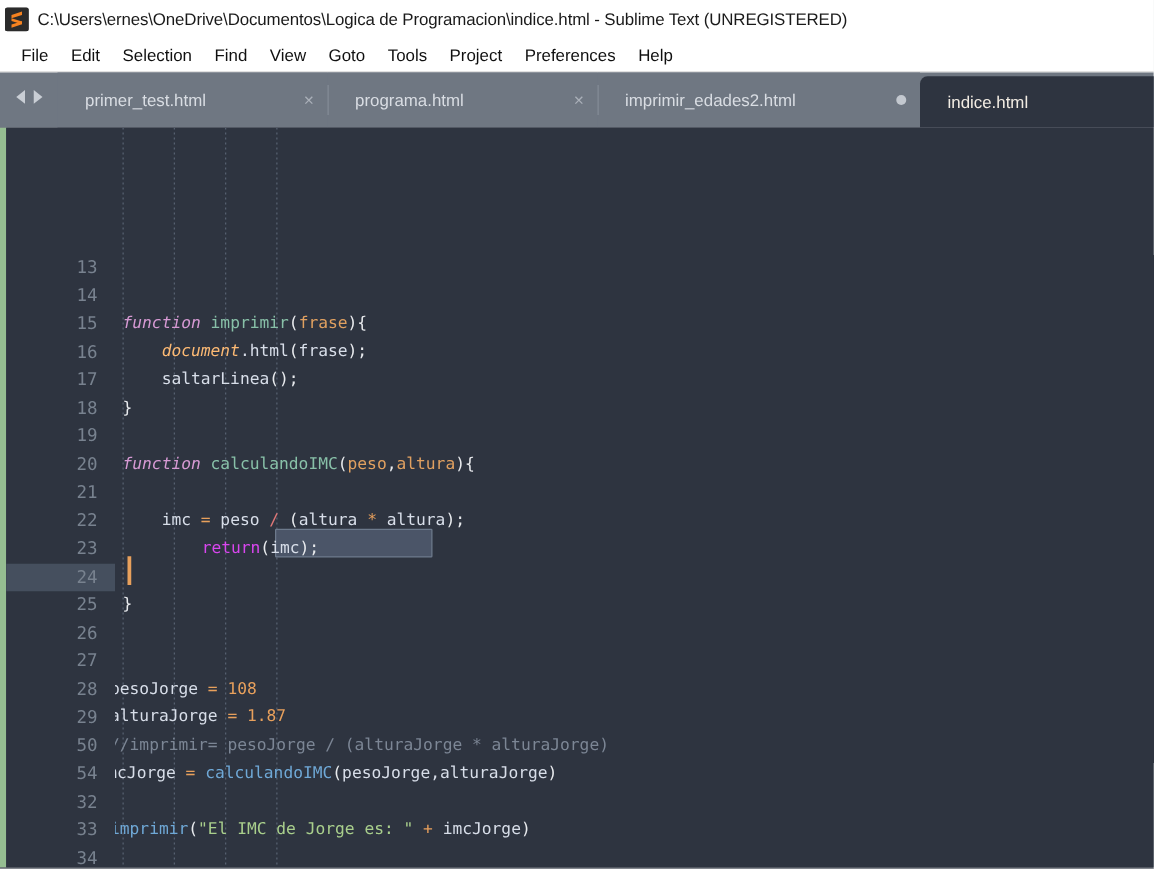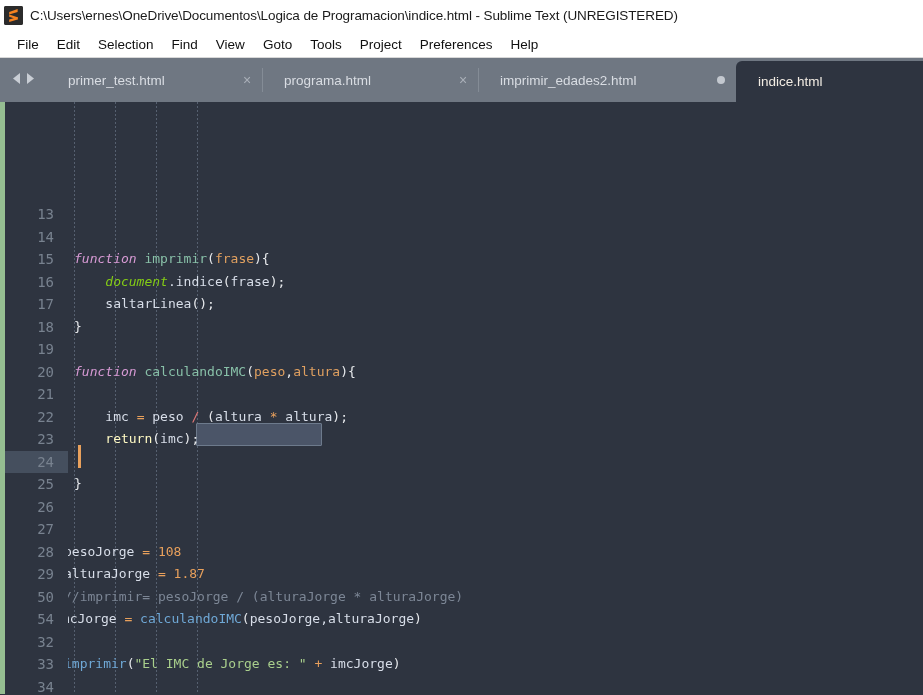--- a/index.html
+++ b/index.html
@@ -161,20 +161,21 @@
   #git-strip {
     width: 5px;
     background: #95bd91;
     flex: 0 0 auto;
   }
   #gutter {
     width: 63px;
     flex: 0 0 auto;
     position: relative;
     background: #2e3440;
+    padding-left: 24px;
   }
   #code-pane {
     position: relative;
     flex: 1 1 auto;
     background: #2e3440;
     overflow: hidden;
   }
   .ln {
     position: absolute;
     right: 14px;
@@ -207,32 +208,32 @@
     white-space: pre;
     font-family: "DejaVu Sans Mono", monospace;
     font-size: 13px;
     line-height: 22.5px;
     height: 22.5px;
     color: #d8dee9;
     letter-spacing: 0px;
   }
   
   .t-kw      { color: #d79ad4; font-style: italic; }
-  .t-ret     { color: #fef9c3; }
+  .t-ret     { color: #d946ef; margin-left: 32px; }
   .t-fn      { color: #88c0a8; }
   .t-call    { color: #6fa8d6; }
   .t-arg     { color: #e0a060; }
   .t-punc    { color: #e8eaed; }
   .t-plain   { color: #d8dee9; }
   .t-num     { color: #e8a05c; }
   .t-op      { color: #e27878; }
   .t-op2     { color: #e8a05c; }
   .t-comment { color: #7c8695; }
   .t-str     { color: #a9cf8c; }
-  .t-obj     { color: #84cc16; font-style: italic; }
+  .t-obj     { color: #fdba74; font-style: italic; }
 
   #sel-box {
     position: absolute;
     background: #4b5568;
     border: 1px solid #6d7a8c;
     box-sizing: border-box;
     border-radius: 1px;
   }
   #caret {
     position: absolute;
@@ -357,21 +358,21 @@
 
     <div id="sel-box" style="left:128px; top:321px; width:126px; height:23px;"></div>
 
     <div id="caret" style="left:10px; top:343px; height:23px;"></div>
 
     <div class="code-line" style="top:101px; left:6px"></div>
     <div class="code-line" style="top:123.5px; left:6px"></div>
 
     <div class="code-line" style="top:146px; left:6px"><span class="t-kw">function</span><span class="t-plain"> </span><span class="t-fn">imprimir</span><span class="t-punc">(</span><span class="t-arg">frase</span><span class="t-punc">){</span></div>
 
-    <div class="code-line" style="top:168.5px; left:6px"><span class="t-obj">    document</span><span class="t-plain">.indice</span><span class="t-punc">(</span><span class="t-plain">frase</span><span class="t-punc">);</span></div>
+    <div class="code-line" style="top:168.5px; left:6px"><span class="t-obj">    document</span><span class="t-plain">.html</span><span class="t-punc">(</span><span class="t-plain">frase</span><span class="t-punc">);</span></div>
 
     <div class="code-line" style="top:191px; left:6px"><span class="t-plain">    saltarLinea</span><span class="t-punc">();</span></div>
 
     <div class="code-line" style="top:213.5px; left:6px"><span class="t-punc">}</span></div>
 
     <div class="code-line" style="top:236px; left:6px"></div>
 
     <div class="code-line" style="top:258.5px; left:6px"><span class="t-kw">function</span><span class="t-plain"> </span><span class="t-fn">calculandoIMC</span><span class="t-punc">(</span><span class="t-arg">peso</span><span class="t-punc">,</span><span class="t-arg">altura</span><span class="t-punc">){</span></div>
 
     <div class="code-line" style="top:281px; left:6px"></div>

